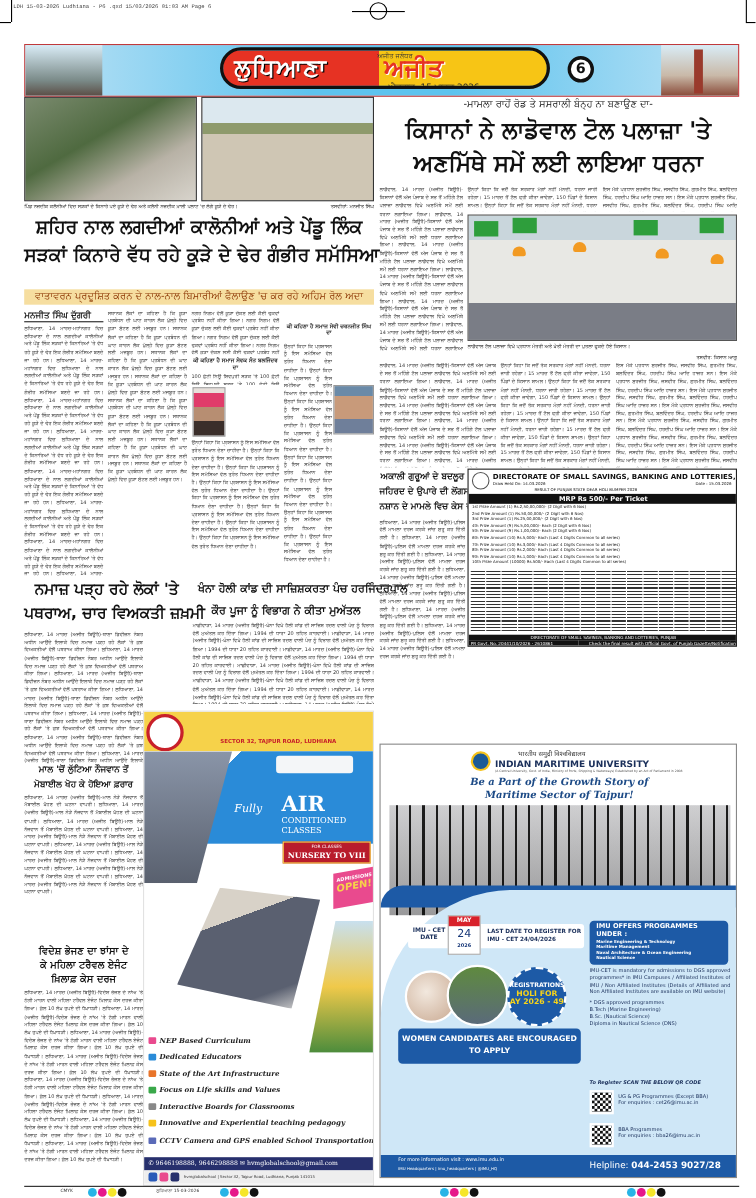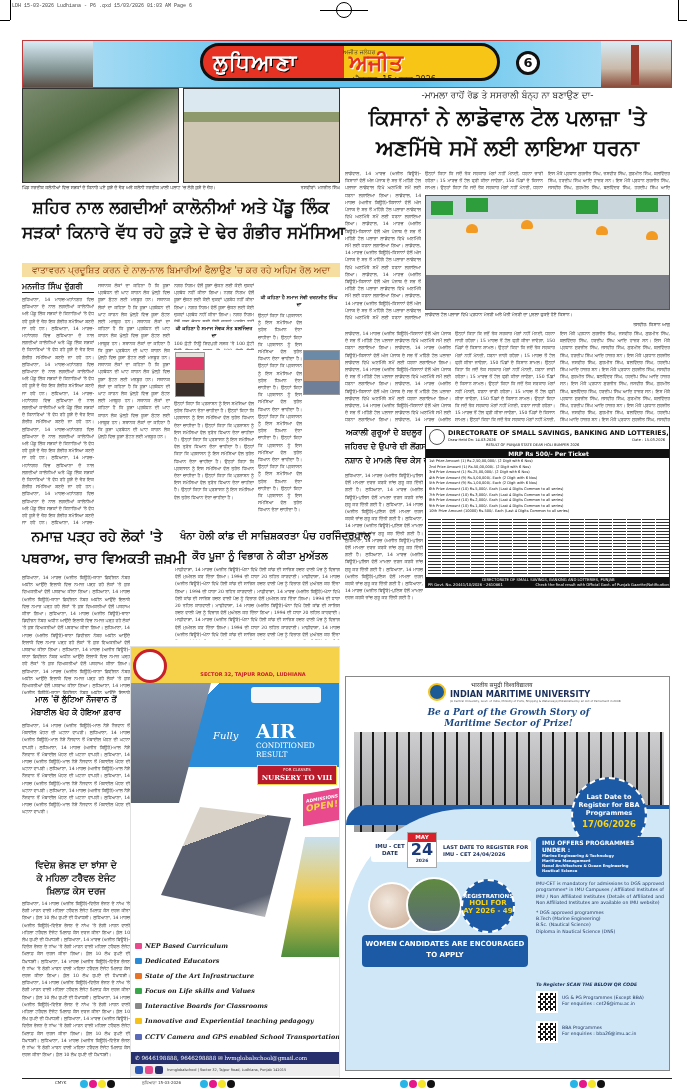--- a/index.html
+++ b/index.html
@@ -76,21 +76,21 @@
   .imu-photo { position:absolute; left:8px; top:55px; width:310px; height:100px; background: repeating-linear-gradient(90deg,#f4f4f6 0 6px,#222 6px 8px,#f4f4f6 8px 12px), linear-gradient(180deg,#d8d8d8,#a0a0a0); background-blend-mode: multiply; }
   .imu-wave { position:absolute; left:0; top:132px; width:325px; height:263px; background:#cfe7f7; border-radius: 120px 0 0 0; }
   .imu-wave2 { position:absolute; left:0; top:128px; width:325px; height:20px; background:#1d5aa6; border-radius: 100px 0 0 0; }
   .imu-bbacircle { position:absolute; left:225px; top:100px; width:76px; height:76px; border-radius:50%; background:#1d5aa6; border:2px dashed #fff; text-align:center; color:#fff; }
   .imu-bbacircle .t { font-size:6.5px; font-weight:bold; line-height:8px; margin-top:14px; }
   .imu-bbacircle .d { font-size:8.6px; font-weight:bold; color:#f6d31a; margin-top:2px; }
   .imu-cet { position:absolute; left:25px; top:163px; width:160px; height:22px; background:#fff; border-radius:3px; }
   .imu-cet .l { position:absolute; left:4px; top:3px; font-size:5.5px; font-weight:bold; color:#1a2f5a; text-align:center; line-height:7px; }
   .imu-cal { position:absolute; left:36px; top:-8px; width:30px; height:36px; background:#fff; border:1px solid #aaa; text-align:center; }
   .imu-cal .m { background:#d8212b; color:#fff; font-size:5.6px; font-weight:bold; line-height:9px; }
-  .imu-cal .d { font-size:16px; font-weight:bold; color:#1a3a7a; line-height:16px; }
+  .imu-cal .d { font-size:10px; font-weight:normal; color:#1a3a7a; line-height:16px; }
   .imu-cal .y { font-size:4.5px; font-weight:bold; color:#1a3a7a; }
   .imu-cet .r { position:absolute; left:72px; top:4px; font-size:5.2px; font-weight:bold; color:#1a2f5a; line-height:7px; }
   .imu-offers { position:absolute; left:190px; top:160px; width:126px; height:40px; background:#1d5aa6; border-radius:4px; color:#fff; padding:2px 6px; }
   .imu-offers .h { font-size:6px; font-weight:bold; }
   .imu-offers .i { font-size:3.8px; line-height:5px; font-weight:bold; }
   .imu-circles { position:absolute; left:22px; top:205px; width:48px; height:48px; border-radius:50%; background: radial-gradient(circle at 40% 40%,#f2e8de,#c8a890); border:2px solid #fff; }
   .imu-circles2 { position:absolute; left:60px; top:200px; width:56px; height:56px; border-radius:50%; background: linear-gradient(180deg,#5f8a3f,#5a6a7a); border:2px solid #fff; }
   .imu-reg { position:absolute; left:115px; top:202px; width:54px; height:54px; border-radius:50%; background:#1d5aa6; border:2px dashed #fff; text-align:center; color:#fff; }
   .imu-reg .a { font-size:5.6px; font-weight:bold; margin-top:12px; }
   .imu-reg .b { font-size:7px; font-weight:bold; color:#f6d31a; line-height:8px; }
@@ -245,21 +245,21 @@
 
 <div class="abs hvm">
   <div class="hvm-top"></div>
   <div class="hvm-logo"></div>
   <div class="hvm-addr">SECTOR 32, TAJPUR ROAD, LUDHIANA</div>
   <div class="hvm-blue"></div>
   <div class="hvm-kids"></div>
   <div style="position:absolute;left:120px;top:40px;width:70px;height:16px;background:#f4f6f8;border-radius:3px"></div>
   <div class="hvm-fully">Fully</div>
   <div class="hvm-air">AIR</div>
-  <div class="hvm-cond"><span>CONDITIONED</span><br><span>RESULT</span></div>
+  <div class="hvm-cond"><span>CONDITIONED</span><br><span>CLASSES</span></div>
   <div class="hvm-classes">
     <div class="s">FOR CLASSES</div>
     <div class="b">NURSERY TO VIII</div>
   </div>
   <div class="hvm-adm">
     <div class="a">ADMISSIONS</div>
     <div class="o">OPEN!</div>
   </div>
   <div class="hvm-class"></div>
   <div class="hvm-play"></div>
@@ -280,28 +280,24 @@
     <span style="position:absolute;left:24px;top:2px;width:8px;height:8px;background:#27306d;border-radius:2px"></span>
     <span>hvmglobalschool  |  Sector 32, Tajpur Road, Ludhiana, Punjab 141015</span>
   </div>
 </div>
 
 <div class="abs imu">
   <div class="imu-logo"></div>
   <div class="imu-hi">भारतीय समुद्री विश्वविद्यालय</div>
   <div class="imu-name">INDIAN MARITIME UNIVERSITY</div>
   <div class="imu-sub">(A Central University, Govt. of India, Ministry of Ports, Shipping &amp; Waterways) Established by an Act of Parliament in 2008</div>
-  <div class="imu-tag"><span>Be a Part of the Growth Story of</span><br><span>Maritime Sector of Prize!</span></div>
+  <div class="imu-tag"><span>Be a Part of the Growth Story of</span><br><span>Maritime Sector of Tajpur!</span></div>
   <div class="imu-photo"></div>
   <div class="imu-wave2"></div>
   <div class="imu-wave"></div>
-  <div class="imu-bbacircle">
-    <div class="t">Last Date to Register for BBA Programmes</div>
-    <div class="d">17/06/2026</div>
-  </div>
   <div class="imu-cet">
     <div class="l" style="width:30px">IMU - CET DATE</div>
     <div class="imu-cal">
       <div class="m">MAY</div>
       <div class="d">24</div>
       <div class="y">2026</div>
     </div>
     <div class="r" style="width:86px">LAST DATE TO REGISTER FOR IMU - CET 24/04/2026</div>
   </div>
   <div class="imu-offers">
@@ -330,20 +326,25 @@
   <div class="imu-qr" style="top:314px"></div>
   <div class="imu-qrtxt" style="top:318px">
       <div>UG &amp; PG Programmes (Except BBA)</div>
       <div>For enquiries : cet26@imu.ac.in</div>
     </div>
   <div class="imu-qr" style="top:344px"></div>
   <div class="imu-qrtxt" style="top:348px">
       <div>BBA Programmes</div>
       <div>For enquiries : bba26@imu.ac.in</div>
     </div>
+  <div class="imu-foot">
+    <div class="m">For more information visit : www.imu.edu.in</div>
+    <div class="s">IMU Headquarters  |  imu_headquarters  |  @IMU_HQ</div>
+    <div class="h"><span>Helpline:</span> <b>044-2453 9027/28</b></div>
+  </div>
 </div>
 
 <div class="abs" style="left:22px;top:1078px;width:650px;height:1px;background:#222"></div>
 <div class="abs footer-text" style="left:55px;top:1080px">CMYK</div>
 <div class="abs cmyk" style="left:80px;top:1080px">
     <i style="background:#27b4e6"></i>
     <i style="background:#e6178a"></i>
     <i style="background:#f6e62a"></i>
     <i style="background:#111"></i>
   </div>

